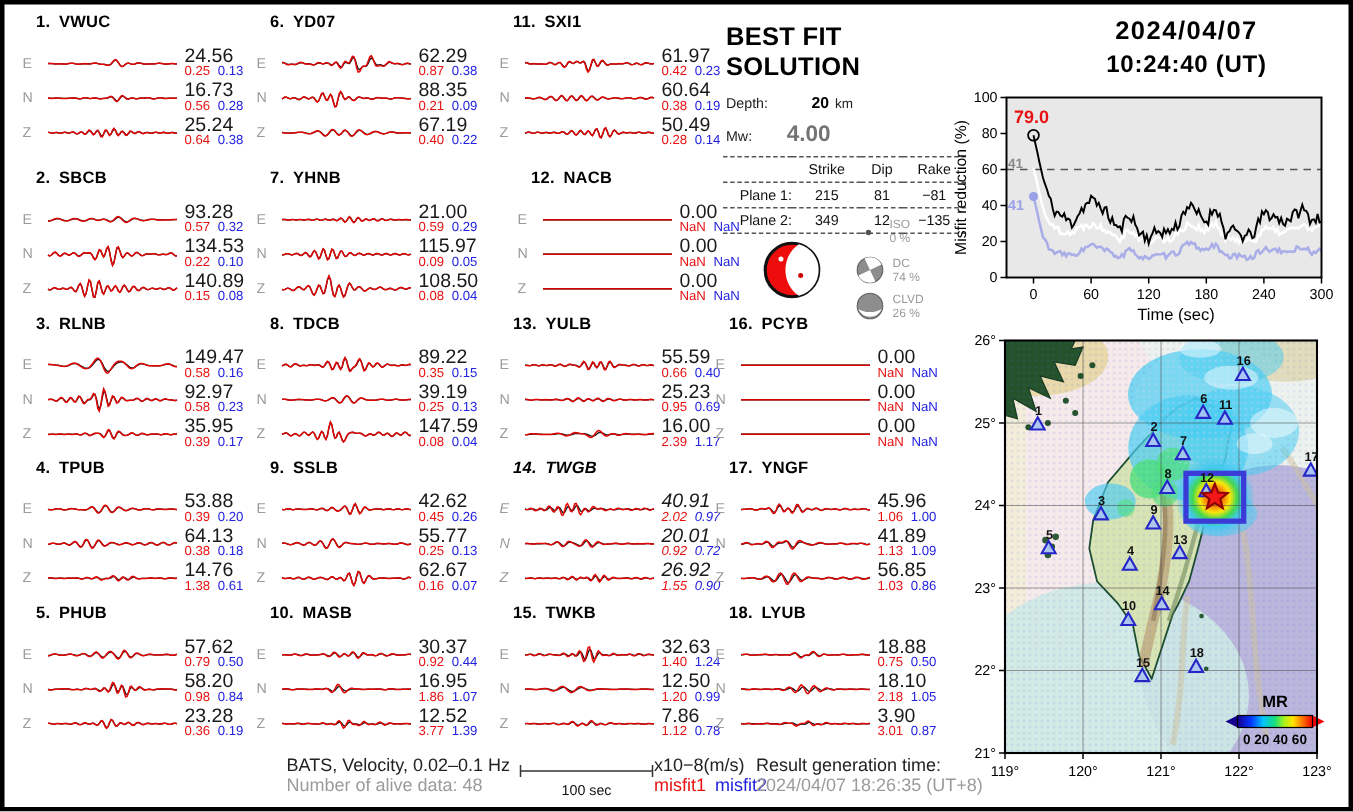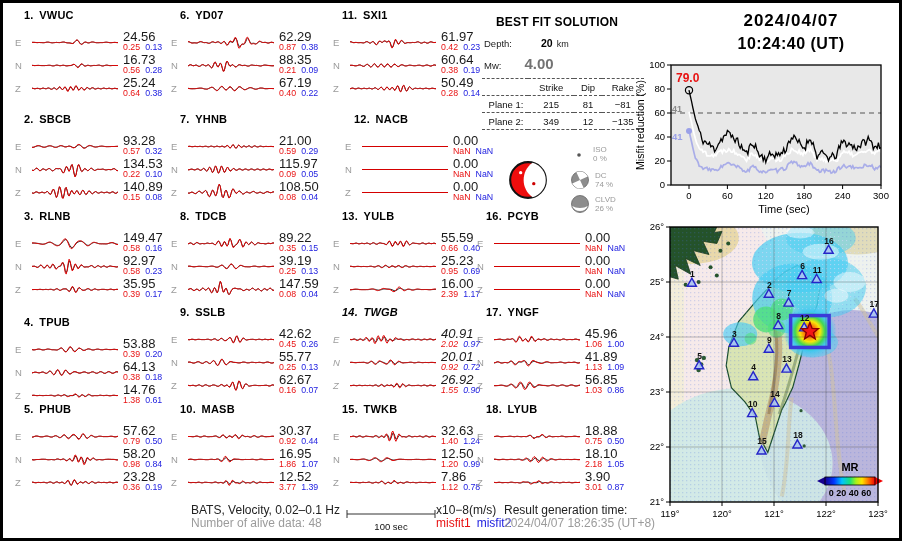--- a/index.html
+++ b/index.html
@@ -11,29 +11,29 @@
 .st-h{font-size:11px;font-weight:bold;color:#000;margin-left:13px;letter-spacing:.2px}
 .wrow{position:absolute;left:0;height:23px;width:156px}
 .clab{position:absolute;left:4px;top:6px;font-size:9.5px;color:#9b9b9b}
 .wsvg{position:absolute;left:19px;top:0}
 .nums{position:absolute;left:112px;top:1px;width:46px;line-height:10px;white-space:nowrap}
 .amp{font-size:13px;color:#1a1a1a}
 .mis{font-size:8.8px}
 .m1{color:#e81212;margin-right:5px}
 .m2{color:#2222e0}
 .solution{position:absolute;left:478px;top:6px;width:168px;height:202px}
-.solution h2{font-size:12px;margin:6px 0 8px 15px;letter-spacing:.2px;color:#000}
+.solution h2{font-size:17px;margin:6px 0 8px 3px;letter-spacing:.2px;color:#000}
 .srow{font-size:9.5px;color:#222;margin:0 0 6px 3px}
 .srow .loc{font-size:10.5px;font-weight:bold;margin-left:5px;color:#000}
 .srow .dv{font-size:10.5px;font-weight:bold;margin-left:29px;color:#000}
 .srow .du{margin-left:4px;font-size:9px}
 .srow .mw{font-size:15px;font-weight:bold;margin-left:23px;color:#737373}
 .ptable{border-collapse:collapse;margin:0 0 0 1px;font-size:9.5px;color:#111;width:162px}
 .ptable th,.ptable td{padding:2.5px 0;text-align:center;font-weight:normal}
-.ptable td.lb,.ptable th.lb{text-align:center;width:46px;padding-left:2px}
+.ptable td.lb,.ptable th.lb{text-align:right;width:46px;padding-left:2px}
 .ptable tr{border-bottom:1px dashed #555}
 .ptable tr.hd{border-top:1px dashed #555}
 .bball{position:absolute;left:26px;top:150px}
 .decomp-item{position:absolute;left:88px;display:flex;align-items:center;gap:4px}
 .dtxt{font-size:8px;color:#9a9a9a;line-height:9px}
 .evt{position:absolute;left:682px;top:8px;width:212px;text-align:center;font-weight:bold;color:#000}
 .evt .d{font-size:17px;letter-spacing:1px}
 .evt .t{font-size:16px;margin-top:4px;letter-spacing:.5px}
 #misfit-chart{position:absolute;left:630px;top:52px}
 #map{position:absolute;left:638px;top:212px}
@@ -150,21 +150,21 @@
           <svg class="wsvg" width="90" height="23">
             <path d="M2.0,11.5L3.0,11.6L4.0,11.5L4.9,11.5L5.9,11.5L6.9,11.6L7.9,11.6L8.8,11.5L9.8,11.4L10.8,11.4L11.8,11.5L12.8,11.6L13.7,11.6L14.7,11.5L15.7,11.4L16.7,11.4L17.6,11.5L18.6,11.6L19.6,11.4L20.6,11.3L21.5,11.4L22.5,11.7L23.5,11.9L24.5,11.8L25.5,11.3L26.4,10.9L27.4,10.9L28.4,11.4L29.4,12.1L30.3,12.3L31.3,11.9L32.3,11.4L33.3,11.0L34.3,10.9L35.2,10.9L36.2,10.9L37.2,11.4L38.2,12.5L39.1,13.4L40.1,12.9L41.1,11.0L42.1,9.1L43.0,8.9L44.0,10.8L45.0,13.2L46.0,14.2L47.0,13.1L47.9,11.1L48.9,9.9L49.9,10.0L50.9,10.9L51.8,11.7L52.8,12.1L53.8,12.2L54.8,12.1L55.8,11.8L56.7,11.2L57.7,10.8L58.7,10.8L59.7,11.3L60.6,12.0L61.6,12.2L62.6,11.9L63.6,11.4L64.5,11.0L65.5,11.1L66.5,11.4L67.5,11.7L68.5,11.8L69.4,11.7L70.4,11.5L71.4,11.4L72.4,11.4L73.3,11.4L74.3,11.4L75.3,11.5L76.3,11.6L77.3,11.8L78.2,11.7L79.2,11.5L80.2,11.2L81.2,11.2L82.1,11.4L83.1,11.7L84.1,11.8L85.1,11.6L86.0,11.4L87.0,11.4L88.0,11.4" fill="none" stroke="#161616" stroke-width="0.9"></path>
             <path d="M2.0,11.6L3.0,11.6L4.0,11.5L4.9,11.5L5.9,11.5L6.9,11.6L7.9,11.6L8.8,11.4L9.8,11.3L10.8,11.4L11.8,11.6L12.8,11.7L13.7,11.6L14.7,11.5L15.7,11.4L16.7,11.5L17.6,11.6L18.6,11.6L19.6,11.4L20.6,11.3L21.5,11.4L22.5,11.7L23.5,12.0L24.5,11.8L25.5,11.2L26.4,10.7L27.4,10.9L28.4,11.6L29.4,12.3L30.3,12.4L31.3,11.8L32.3,11.2L33.3,10.9L34.3,10.9L35.2,10.8L36.2,11.0L37.2,11.7L38.2,12.9L39.1,13.6L40.1,12.7L41.1,10.4L42.1,8.5L43.0,8.8L44.0,11.3L45.0,13.9L46.0,14.6L47.0,12.9L47.9,10.6L48.9,9.5L49.9,9.9L50.9,11.0L51.8,11.9L52.8,12.3L53.8,12.4L54.8,12.1L55.8,11.7L56.7,11.0L57.7,10.6L58.7,10.8L59.7,11.5L60.6,12.1L61.6,12.3L62.6,11.9L63.6,11.3L64.5,10.9L65.5,11.0L66.5,11.5L67.5,11.8L68.5,11.8L69.4,11.7L70.4,11.5L71.4,11.4L72.4,11.3L73.3,11.3L74.3,11.4L75.3,11.5L76.3,11.7L77.3,11.8L78.2,11.7L79.2,11.4L80.2,11.2L81.2,11.2L82.1,11.5L83.1,11.7L84.1,11.8L85.1,11.6L86.0,11.4L87.0,11.3L88.0,11.4" fill="none" stroke="#e30505" stroke-width="1"></path>
           </svg>
           <div class="nums">
             <div class="amp">35.95</div>
             <div class="mis"><span class="m1">0.39</span><span class="m2">0.17</span></div>
           </div>
         </div>
       </div>
-      <div class="station" style="left: 8px; top: 313px;">
+      <div class="station" style="left: 8px; top: 303px;">
         <div class="st-h">4. TPUB</div>
         <div class="wrow" style="top: 22px;">
           <span class="clab">E</span>
           <svg class="wsvg" width="90" height="23">
             <path d="M2.0,11.5L3.0,11.8L4.0,11.9L4.9,11.8L5.9,11.6L6.9,11.4L7.9,11.2L8.8,11.1L9.8,11.2L10.8,11.4L11.8,11.7L12.8,11.9L13.7,11.9L14.7,11.8L15.7,11.5L16.7,11.3L17.6,11.1L18.6,11.1L19.6,11.2L20.6,11.4L21.5,11.6L22.5,11.7L23.5,11.7L24.5,11.8L25.5,11.9L26.4,12.0L27.4,11.9L28.4,11.6L29.4,11.0L30.3,10.4L31.3,10.0L32.3,10.3L33.3,11.3L34.3,12.5L35.2,13.5L36.2,13.7L37.2,13.0L38.2,11.5L39.1,10.0L40.1,9.1L41.1,9.3L42.1,10.4L43.0,11.9L44.0,13.1L45.0,13.4L46.0,13.0L47.0,12.0L47.9,10.9L48.9,10.3L49.9,10.3L50.9,10.7L51.8,11.4L52.8,12.0L53.8,12.3L54.8,12.2L55.8,11.9L56.7,11.4L57.7,11.1L58.7,10.9L59.7,11.1L60.6,11.3L61.6,11.7L62.6,11.9L63.6,11.9L64.5,11.8L65.5,11.5L66.5,11.3L67.5,11.2L68.5,11.2L69.4,11.4L70.4,11.6L71.4,11.7L72.4,11.8L73.3,11.7L74.3,11.5L75.3,11.4L76.3,11.3L77.3,11.4L78.2,11.5L79.2,11.6L80.2,11.6L81.2,11.6L82.1,11.5L83.1,11.4L84.1,11.3L85.1,11.4L86.0,11.5L87.0,11.6L88.0,11.7" fill="none" stroke="#161616" stroke-width="0.9"></path>
             <path d="M2.0,11.6L3.0,11.9L4.0,11.9L4.9,11.8L5.9,11.6L6.9,11.3L7.9,11.1L8.8,11.1L9.8,11.2L10.8,11.5L11.8,11.8L12.8,12.0L13.7,11.9L14.7,11.7L15.7,11.4L16.7,11.2L17.6,11.0L18.6,11.1L19.6,11.3L20.6,11.5L21.5,11.7L22.5,11.8L23.5,11.8L24.5,11.8L25.5,11.9L26.4,12.0L27.4,11.9L28.4,11.4L29.4,10.7L30.3,10.1L31.3,9.9L32.3,10.4L33.3,11.7L34.3,13.1L35.2,14.0L36.2,13.9L37.2,12.7L38.2,10.9L39.1,9.3L40.1,8.7L41.1,9.2L42.1,10.7L43.0,12.4L44.0,13.6L45.0,13.7L46.0,13.0L47.0,11.7L47.9,10.6L48.9,10.0L49.9,10.1L50.9,10.8L51.8,11.6L52.8,12.2L53.8,12.5L54.8,12.3L55.8,11.8L56.7,11.3L57.7,10.9L58.7,10.9L59.7,11.1L60.6,11.4L61.6,11.8L62.6,12.0L63.6,12.0L64.5,11.7L65.5,11.4L66.5,11.2L67.5,11.1L68.5,11.2L69.4,11.4L70.4,11.7L71.4,11.8L72.4,11.8L73.3,11.6L74.3,11.4L75.3,11.3L76.3,11.3L77.3,11.4L78.2,11.5L79.2,11.6L80.2,11.7L81.2,11.6L82.1,11.5L83.1,11.4L84.1,11.3L85.1,11.4L86.0,11.5L87.0,11.7L88.0,11.7" fill="none" stroke="#e30505" stroke-width="1"></path>
           </svg>
           <div class="nums">
             <div class="amp">53.88</div>
             <div class="mis"><span class="m1">0.39</span><span class="m2">0.20</span></div>

